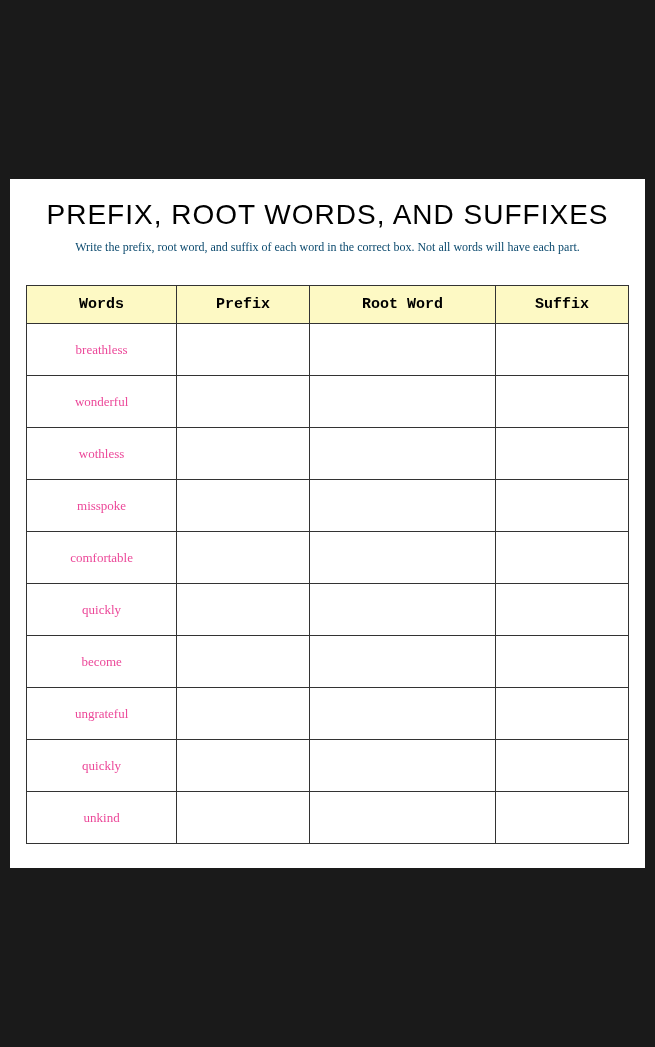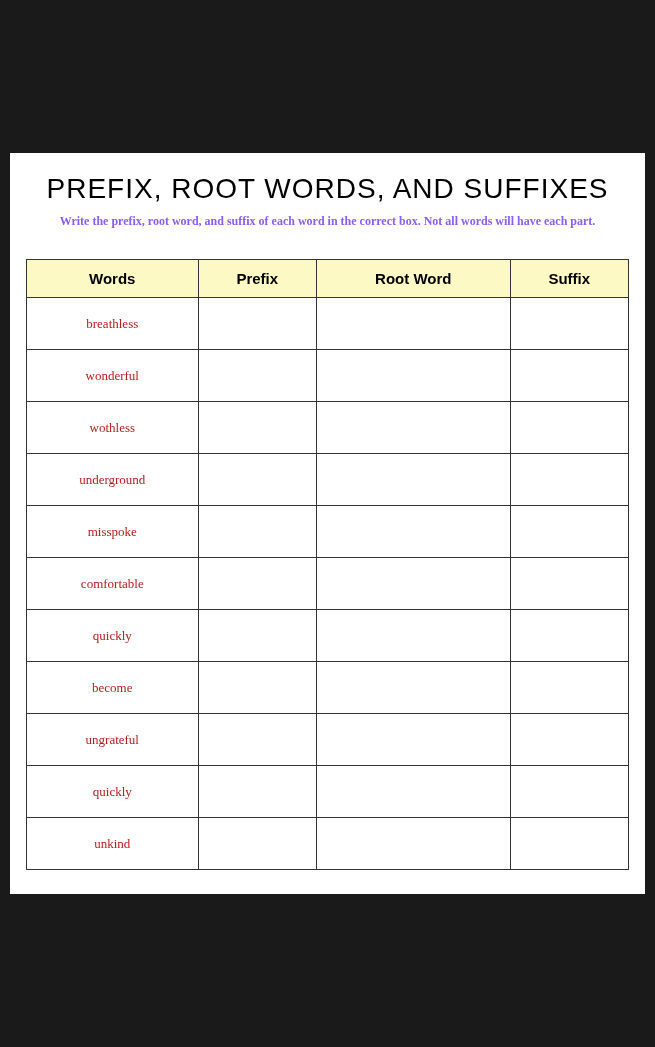--- a/index.html
+++ b/index.html
@@ -30,50 +30,49 @@
       text-align: center;
       letter-spacing: 1px;
       margin-bottom: 8px;
       color: #000000;
       text-transform: uppercase;
     }
 
     .subtitle {
       font-size: 12px;
       text-align: center;
-      color: #8b5cf6;
+      color: #0c4a6e;
       margin-bottom: 30px;
       line-height: 1.4;
-      font-weight: bold;
     }
 
     .worksheet-table {
       width: 100%;
       border-collapse: collapse;
       border: 1.5px solid #333;
     }
 
     .worksheet-table th {
       background-color: #fdf9c4;
       border: 1.5px solid #333;
       padding: 10px 6px;
       text-align: center;
       font-size: 15px;
       font-weight: bold;
-      font-family: Liberation Sans, sans-serif;
+      font-family: Liberation Mono, monospace;
       color: #000;
     }
 
     .worksheet-table td {
       border: 1.5px solid #333;
       height: 52px;
       text-align: center;
       font-size: 13px;
       font-family: Georgia, serif;
-      color: #b91c1c;
+      color: #ec4899;
       padding: 4px 6px;
     }
 
     .worksheet-table td.word-cell {
       font-style: normal;
     }
 
     .worksheet-table td.empty-cell {
       background-color: #ffffff;
     }
@@ -102,26 +101,20 @@
           <td class="empty-cell"></td>
         </tr>
         <tr>
           <td class="word-cell">wonderful</td>
           <td class="empty-cell"></td>
           <td class="empty-cell"></td>
           <td class="empty-cell"></td>
         </tr>
         <tr>
           <td class="word-cell">wothless</td>
-          <td class="empty-cell"></td>
-          <td class="empty-cell"></td>
-          <td class="empty-cell"></td>
-        </tr>
-        <tr>
-          <td class="word-cell">underground</td>
           <td class="empty-cell"></td>
           <td class="empty-cell"></td>
           <td class="empty-cell"></td>
         </tr>
         <tr>
           <td class="word-cell">misspoke</td>
           <td class="empty-cell"></td>
           <td class="empty-cell"></td>
           <td class="empty-cell"></td>
         </tr>

